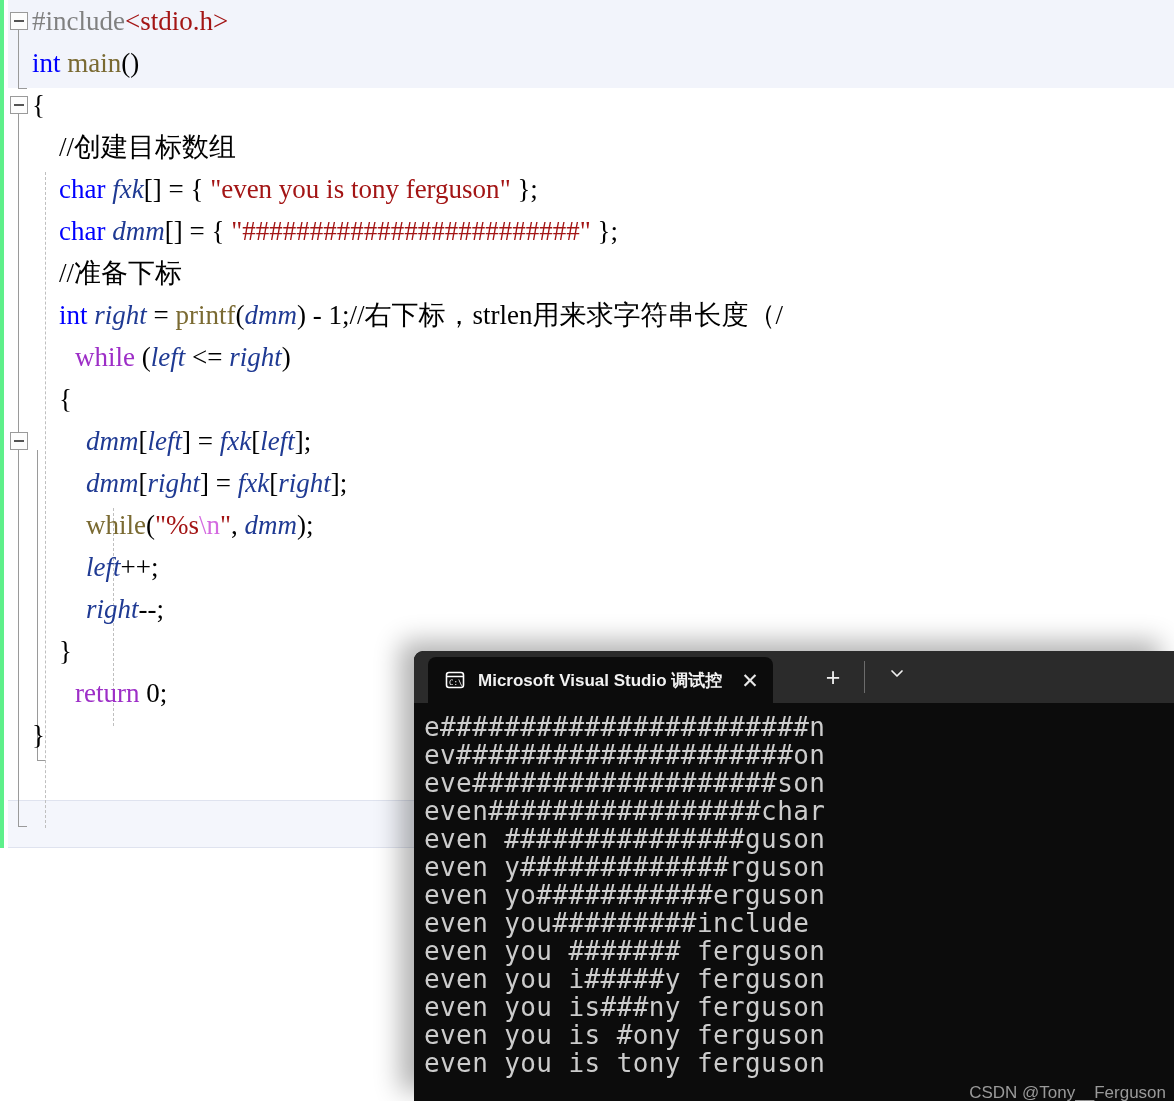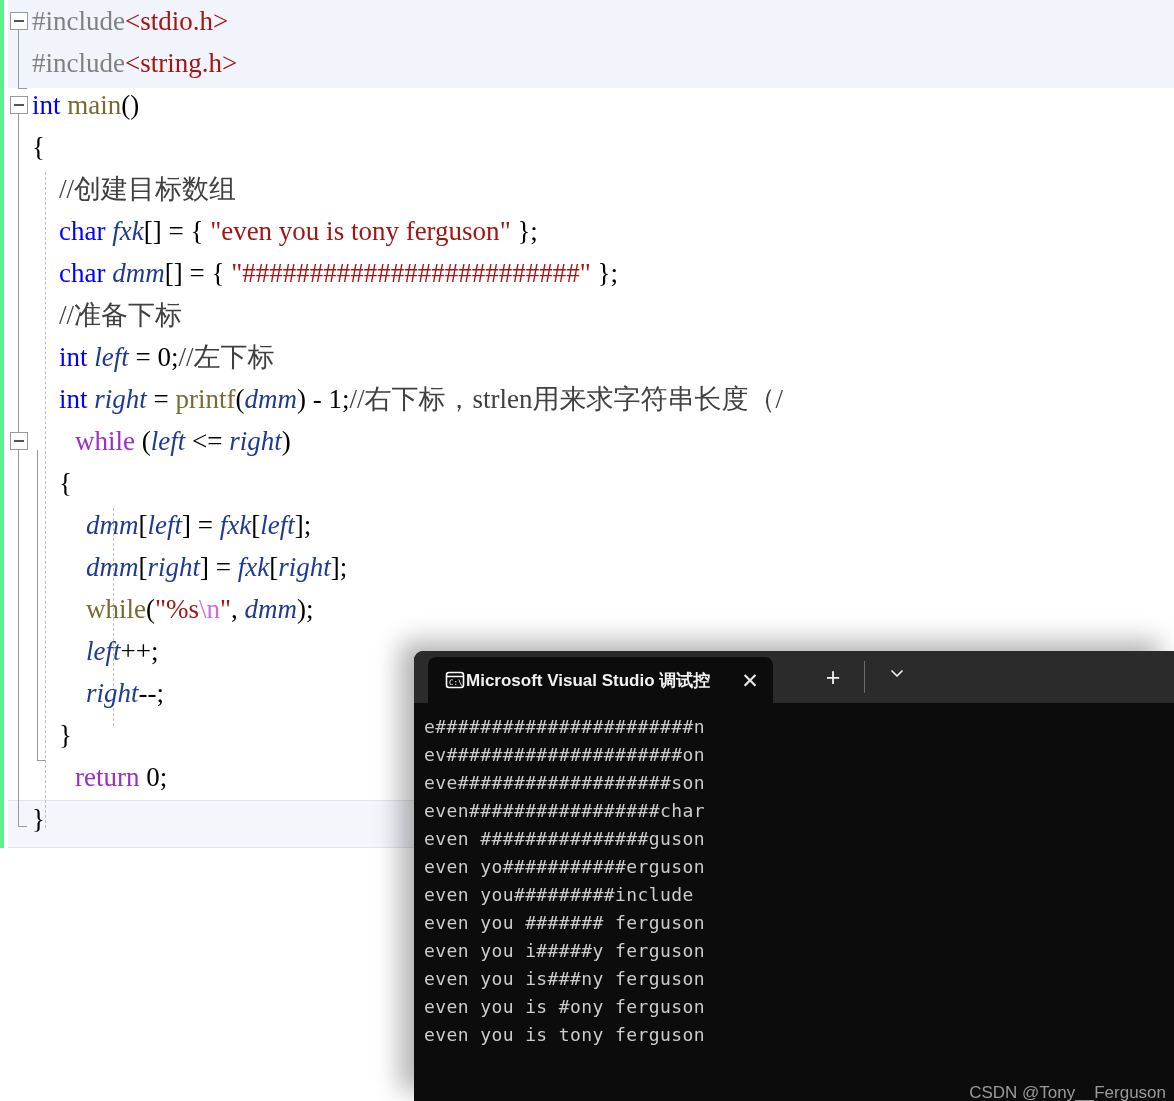--- a/index.html
+++ b/index.html
@@ -63,21 +63,21 @@
     color: #000000;
   }
   .txt { position: absolute; left: 32px; top: 0; white-space: pre; }
 
   
   .kw       { color: #0000ff; }          
   .kw2      { color: #9d2ec7; margin-left: 16px; }          
   .pp       { color: #808080; }          
   .hdr      { color: #a31515; }          
   .str      { color: #a31515; }          
-  .cmt      { color: #404040; text-align: right; }          
+  .cmt      { color: #000000; text-align: right; }          
   .fn       { color: #7a6a32; }          
   .esc      { color: #d46ae0; }          
   .num      { color: #000000; }
   .pl       { color: #1f3a93; font-style: italic; }          
 
   
   .fold {
     position: absolute;
     width: 18px; height: 18px;
     border: 1px solid #9a9a9a;
@@ -148,21 +148,21 @@
     flex: 0 0 22px;
     position: relative;
   }
   .tab-icon svg { display: block; }
   .tab-title {
     flex: 1 1 auto;
     color: #f2f2f2;
     font-family: "Liberation Sans", sans-serif;
     font-size: 17px;
     font-weight: bold;
-    margin-left: 0;
+    margin-left: 12px;
     white-space: nowrap;
     overflow: hidden;
   }
   .tab-close {
     flex: 0 0 26px;
     color: #e8e8e8;
     font-family: "Liberation Sans", sans-serif;
     font-size: 21px;
     text-align: center;
     line-height: 1;
@@ -194,21 +194,21 @@
 
   .console-body {
     position: relative;
     background: #0c0c0c;
     padding: 10px 0 0 10px;
     height: 398px;
   }
   .cline {
     color: #cccccc;
     font-family: "DejaVu Sans Mono", monospace;
-    font-size: 18px;
+    font-size: 26px;
     line-height: 28px;
     letter-spacing: 0.4px;
     white-space: pre;
   }
   .watermark {
     position: absolute;
     right: 8px;
     bottom: 8px;
     color: #9a9a9a;
     font-family: "Liberation Sans", sans-serif;
@@ -240,23 +240,20 @@
 
   <div class="indent" style="left:45px;  top:172px; height:656px;"></div>
   <div class="indent" style="left:113px; top:508px; height:218px;"></div>
 
   <div class="code-lines">
 
     <div class="ln">
       <span class="txt"><span class="pp">#include</span><span class="hdr">&lt;stdio.h&gt;</span></span>
     </div>
 
-    <div class="ln">
-      <span class="txt"><span class="pp">#include</span><span class="hdr">&lt;string.h&gt;</span></span>
-    </div>
 
     <div class="ln">
       <span class="txt"><span class="kw">int</span> <span class="fn">main</span><span class="num">()</span></span>
     </div>
 
     <div class="ln">
       <span class="txt">{</span>
     </div>
 
     <div class="ln">
@@ -268,23 +265,20 @@
     </div>
 
     <div class="ln">
       <span class="txt">    <span class="kw">char</span> <span class="pl">dmm</span>[] = { <span class="str">"<span>#########################</span>"</span> };</span>
     </div>
 
     <div class="ln">
       <span class="txt">    <span class="cmt">//准备下标</span></span>
     </div>
 
-    <div class="ln">
-      <span class="txt">    <span class="kw">int</span> <span class="pl">left</span> = <span class="num">0</span>;<span class="cmt">//左下标</span></span>
-    </div>
 
     <div class="ln">
       <span class="txt">    <span class="kw">int</span> <span class="pl">right</span> = <span class="fn">printf</span>(<span class="pl">dmm</span>) - <span class="num">1</span>;<span class="cmt">//右下标，strlen用来求字符串长度（/</span></span>
     </div>
 
     <div class="ln">
       <span class="txt">    <span class="kw2">while</span> (<span class="pl">left</span> &lt;= <span class="pl">right</span>)</span>
     </div>
 
     <div class="ln">
@@ -351,20 +345,21 @@
     </div>
   </div>
 
   <div class="console-body">
     <div id="console-lines">
         <div class="cline">e#######################n</div>
         <div class="cline">ev#####################on</div>
         <div class="cline">eve###################son</div>
         <div class="cline">even#################char</div>
         <div class="cline">even ###############guson</div>
+        <div class="cline">even y#############rguson</div>
         <div class="cline">even yo###########erguson</div>
         <div class="cline">even you#########include</div>
         <div class="cline">even you ####### ferguson</div>
         <div class="cline">even you i#####y ferguson</div>
         <div class="cline">even you is###ny ferguson</div>
         <div class="cline">even you is #ony ferguson</div>
         <div class="cline">even you is tony ferguson</div>
       </div>
     <div class="watermark">CSDN @Tony__Ferguson</div>
   </div>

